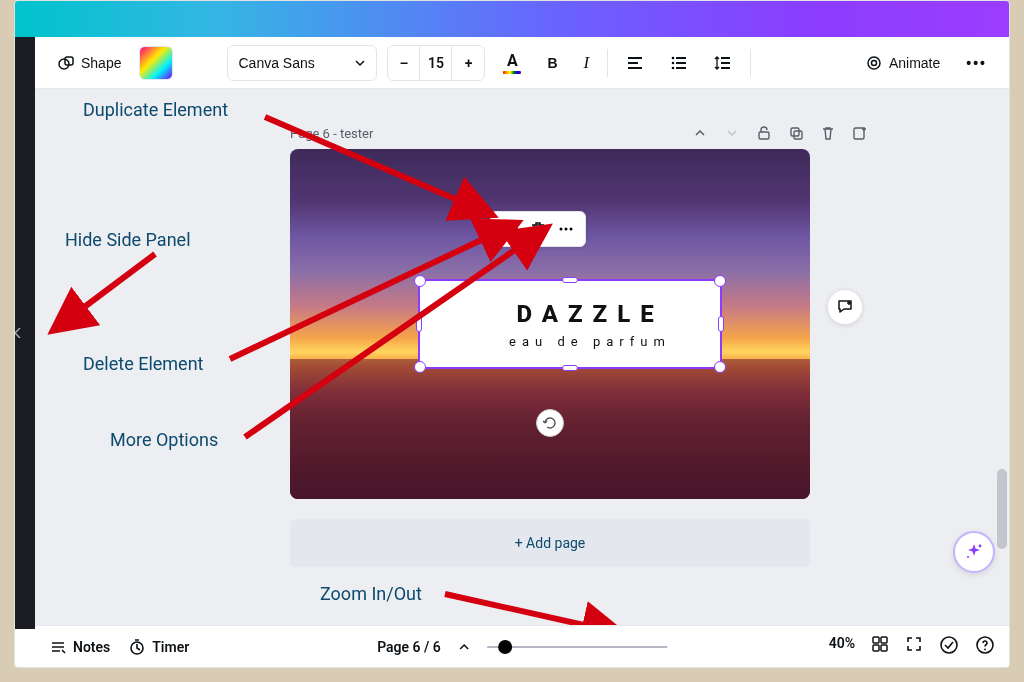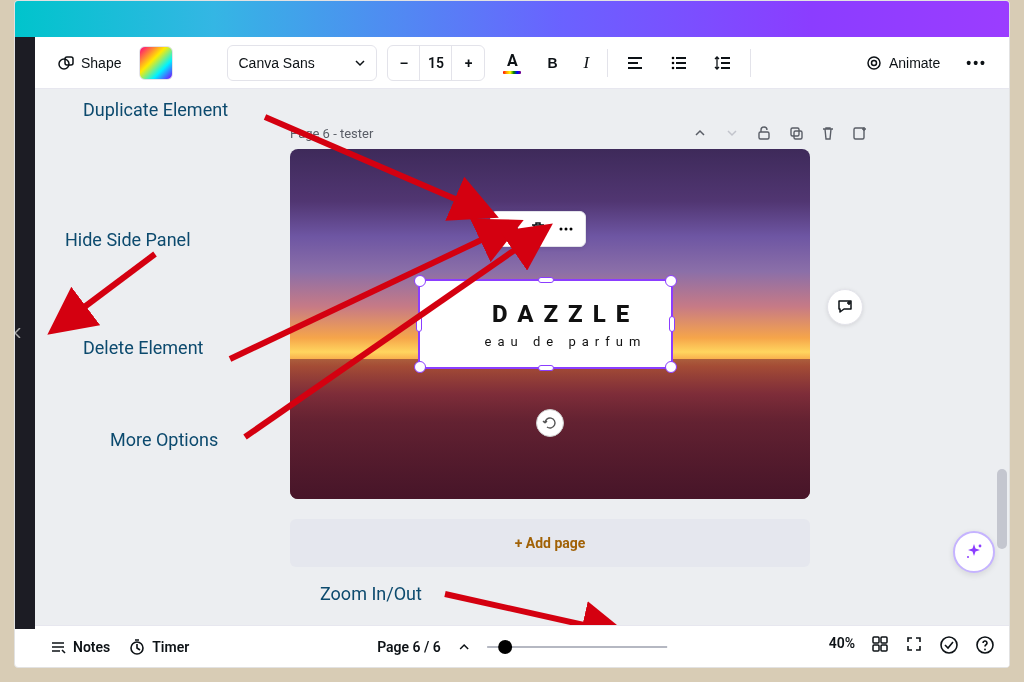--- a/index.html
+++ b/index.html
@@ -150,21 +150,21 @@
         #c67a86 45%, #f6a54a 54%, #ffd55f 58%, #f28a3c 62%,
         #b14750 70%, #7a3142 78%, #5c2637 100%);
   }
   .sand {
     position: absolute; left:0; right:0; bottom:0; height: 40%;
     background: linear-gradient(to bottom, rgba(120,40,50,0.6), rgba(70,20,40,0.95));
   }
   .text-box {
     position: absolute;
     left: 128px; top: 130px;
-    width: 255px; height: 90px;
+    width: 304px; height: 90px;
     background: #fff;
     border: 2px solid #8b3dff;
     border-radius: 2px;
     display: flex; flex-direction: column;
     align-items: center; justify-content: center;
     letter-spacing: 6px;
     color: #111;
     padding-left: 40px;
   }
   .text-box .main { font-weight: 800; font-size: 24px; letter-spacing: 10px;}
@@ -198,21 +198,21 @@
     border:1px solid #e3e3ea; box-shadow:0 1px 4px rgba(0,0,0,0.1);
     display:flex;align-items:center;justify-content:center;
   }
   .add-page-bar {
     position:absolute;
     left: 255px; top: 430px;
     width: 520px; height: 48px;
     background: #e5e7ee;
     border-radius: 6px;
     display:flex; align-items:center; justify-content:center;
-    color:#a16207; font-weight:700; font-size:14px;
+    color:#0c4a6e; font-weight:400; font-size:14px;
     cursor:pointer;
   }
 
   
   .bottom-bar {
     height: 42px;
     border-top: 1px solid #e7e7ef;
     display:flex; align-items:center;
     padding: 0 14px;
     font-size:14px;
@@ -443,21 +443,21 @@
       <div class="sparkle-btn">
         <svg width="22" height="22" viewBox="0 0 22 22">
             <path d="M11 3l1.5 4.5L17 9l-4.5 1.5L11 15l-1.5-4.5L5 9l4.5-1.5z" fill="#8b3dff"></path>
             <circle cx="17" cy="5" r="1.4" fill="#8b3dff"></circle>
             <circle cx="5" cy="16" r="1" fill="#8b3dff"></circle>
           </svg>
       </div>
 
       <div class="anno" style="left:48px; top:10px;">Duplicate Element</div>
       <div class="anno" style="left:30px; top:140px;">Hide Side Panel</div>
-      <div class="anno" style="left:48px; top:248px;">Delete Element</div>
+      <div class="anno" style="left:48px; top:264px;">Delete Element</div>
       <div class="anno" style="left:75px; top:340px;">More Options</div>
       <div class="anno" style="left:285px; top:494px;">Zoom In/Out</div>
 
       <svg class="arrow" style="left:0;top:0" width="1000" height="560">
         <defs>
           <marker id="ah" viewBox="0 0 10 10" refX="8" refY="5" markerWidth="8" markerHeight="8" orient="auto-start-reverse">
             <path d="M0 0 L10 5 L0 10 z" fill="#d40010"></path>
           </marker>
         </defs>
 

